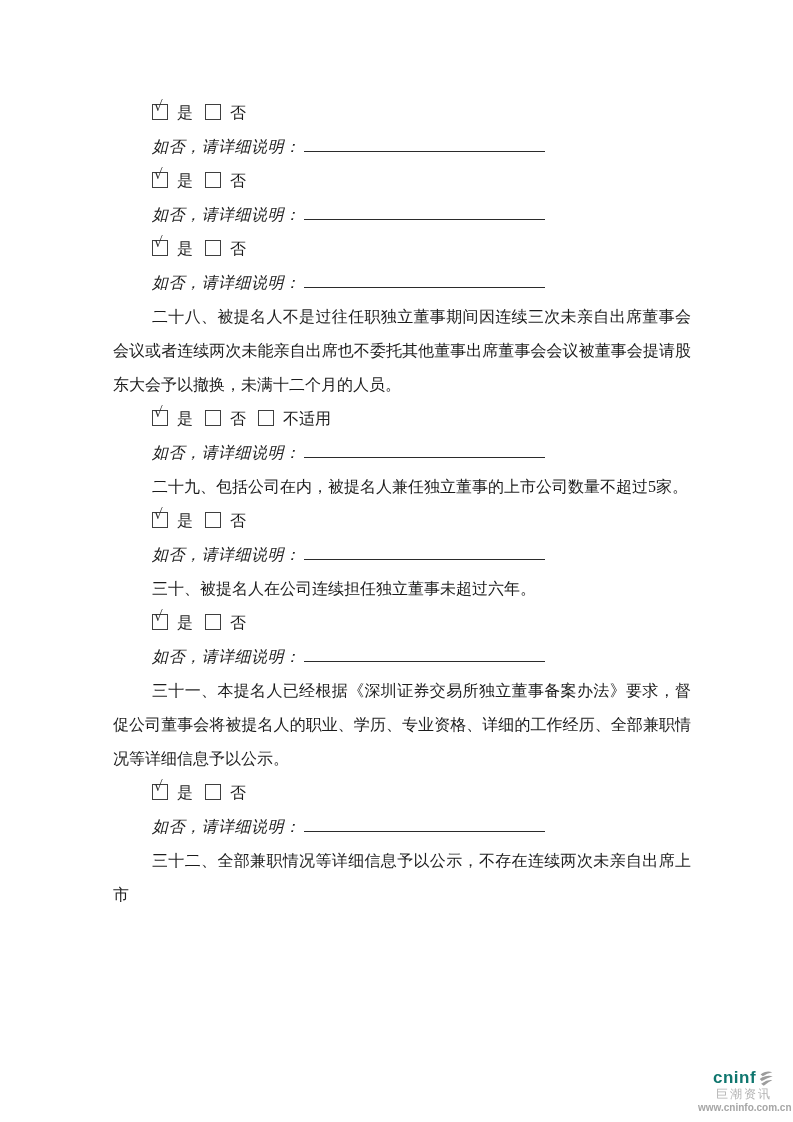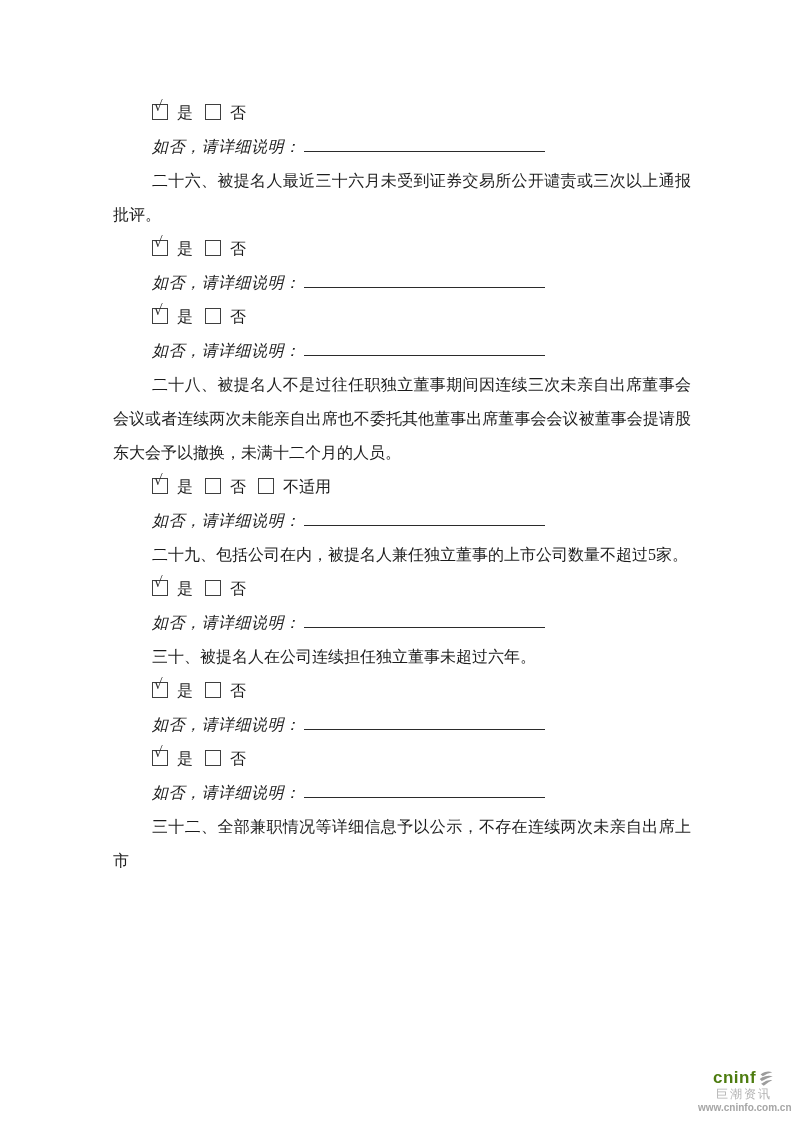--- a/index.html
+++ b/index.html
@@ -81,21 +81,21 @@
   .brand-row {
     display: flex;
     align-items: center;
     justify-content: center;
     gap: 1px;
   }
   .brand {
     font-size: 17px;
     font-weight: bold;
     letter-spacing: 0.5px;
-    color: #4d7c0f;
+    color: #0f766e;
   }
   .brand-cn {
     font-size: 12px;
     letter-spacing: 2px;
     color: #b2b2b2;
     margin-top: 0px;
   }
   .url {
     font-size: 10px;
     color: #a6a6a6;
@@ -116,21 +116,20 @@
     <section>
       <div class="row options">
         <span class="cb"><span class="mark">√</span></span><span class="opt-label">是</span><span class="cb"><span class="mark"></span></span><span class="opt-label">否</span>
       </div>
       <div class="row followup">
         <span class="followup-label">如否，请详细说明：</span><span class="blank"></span>
       </div>
     </section>
 
     <section>
-      <p class="para">二十六、被提名人最近三十六月未受到证券交易所公开谴责或三次以上通报批评。</p>
       <div class="row options">
         <span class="cb"><span class="mark">√</span></span><span class="opt-label">是</span><span class="cb"><span class="mark"></span></span><span class="opt-label">否</span>
       </div>
       <div class="row followup">
         <span class="followup-label">如否，请详细说明：</span><span class="blank"></span>
       </div>
     </section>
 
     <section>
       <div class="row options">
@@ -165,20 +164,21 @@
       <p class="para">三十、被提名人在公司连续担任独立董事未超过六年。</p>
       <div class="row options">
         <span class="cb"><span class="mark">√</span></span><span class="opt-label">是</span><span class="cb"><span class="mark"></span></span><span class="opt-label">否</span>
       </div>
       <div class="row followup">
         <span class="followup-label">如否，请详细说明：</span><span class="blank"></span>
       </div>
     </section>
 
     <section>
+      <p class="para">三十一、本提名人已经根据《深圳证券交易所独立董事备案办法》要求，督促公司董事会将被提名人的职业、学历、专业资格、详细的工作经历、全部兼职情况等详细信息予以公示。</p>
       <div class="row options">
         <span class="cb"><span class="mark">√</span></span><span class="opt-label">是</span><span class="cb"><span class="mark"></span></span><span class="opt-label">否</span>
       </div>
       <div class="row followup">
         <span class="followup-label">如否，请详细说明：</span><span class="blank"></span>
       </div>
     </section>
 
     <section>
       <p class="para">三十二、全部兼职情况等详细信息予以公示，不存在连续两次未亲自出席上市</p>

